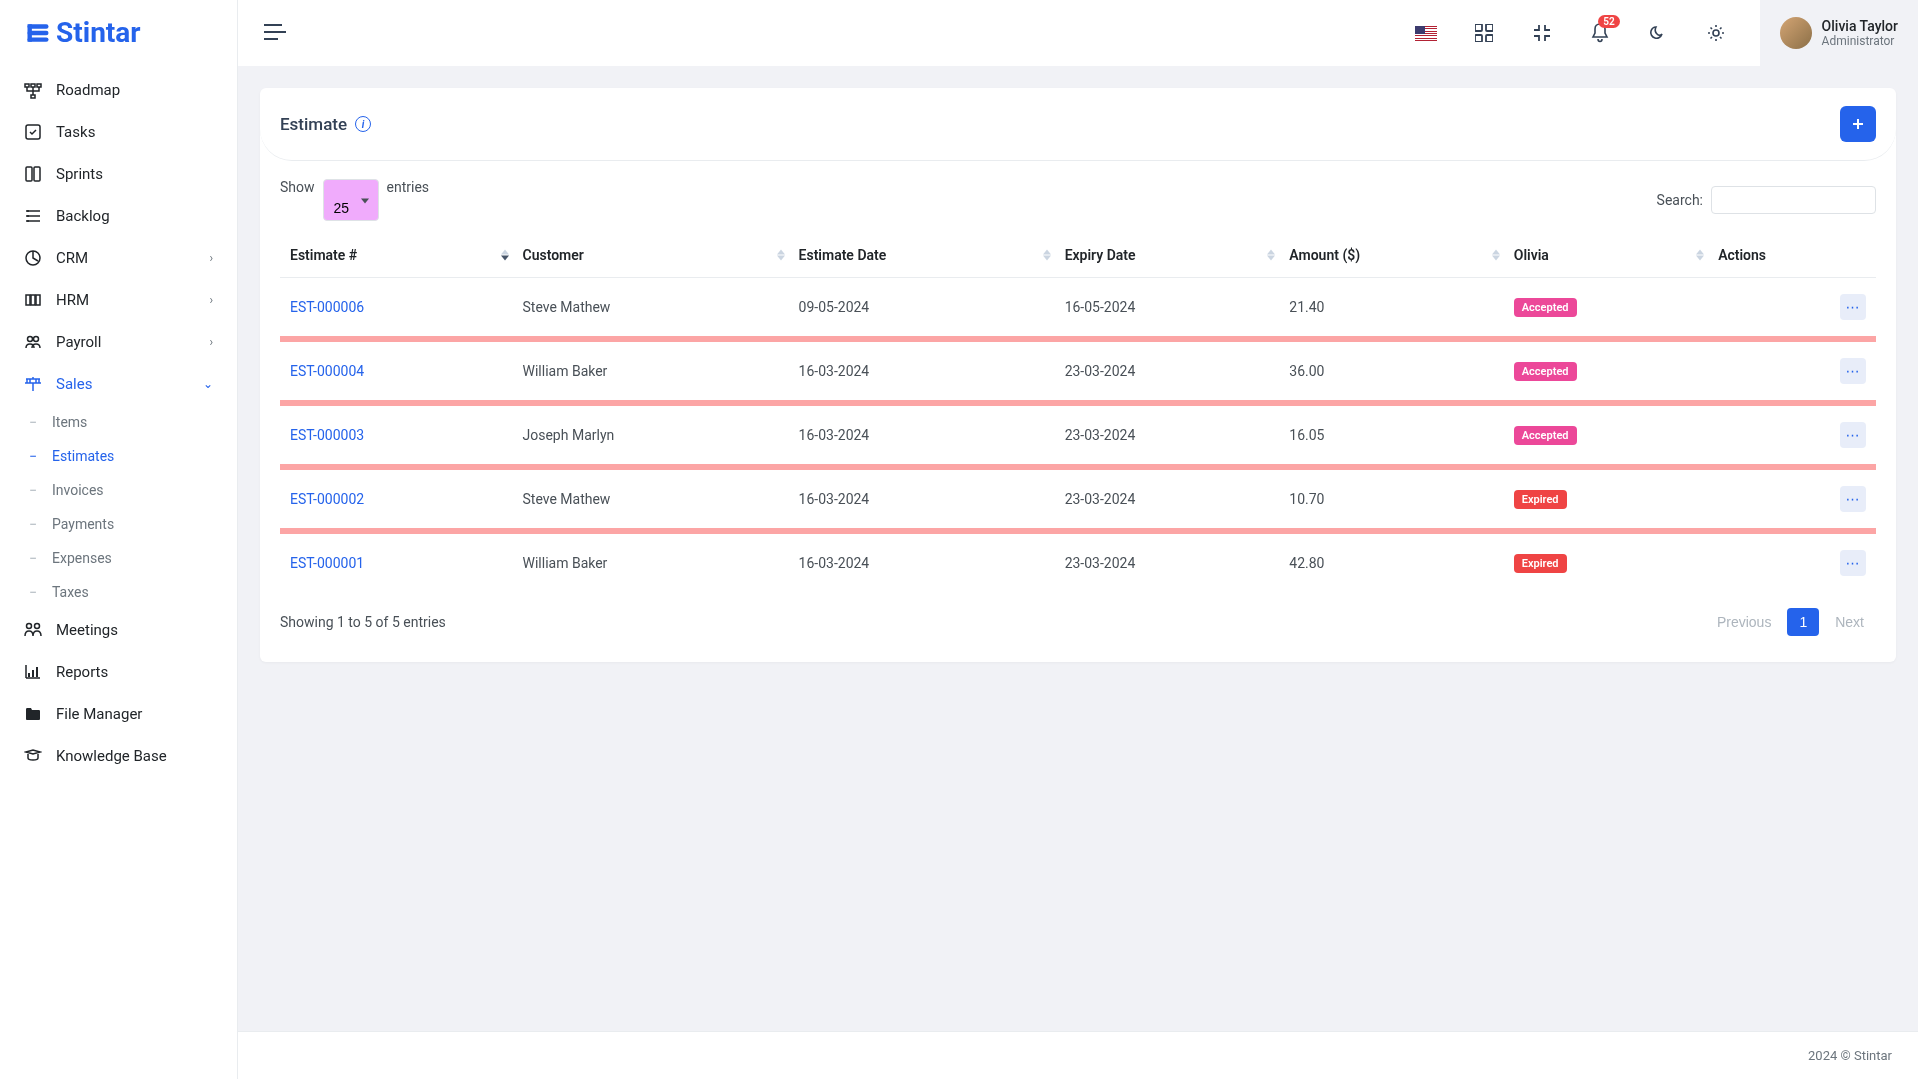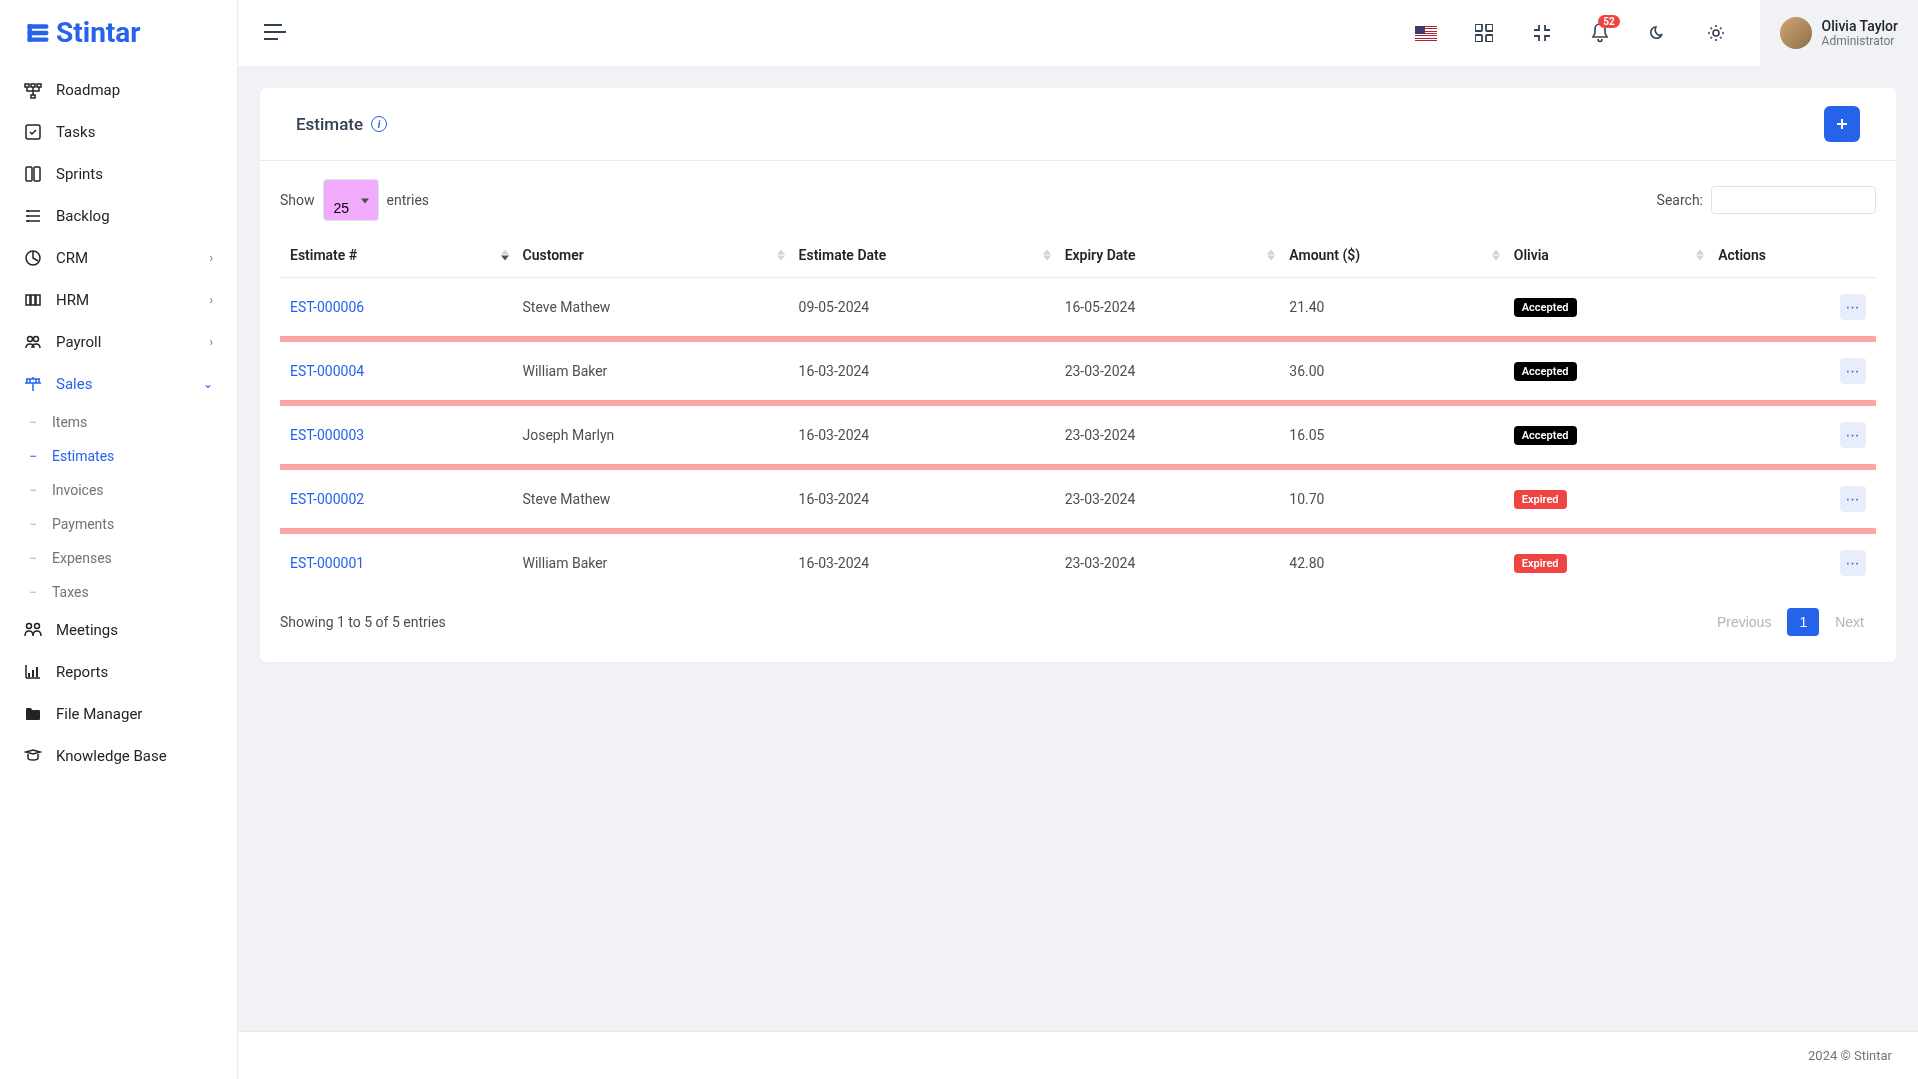--- a/index.html
+++ b/index.html
@@ -104,40 +104,41 @@
 
 
 .content { padding: 22px 22px 0; flex: 1; display: flex; flex-direction: column; }
 .card {
   background: #fff;
   border-radius: 6px;
   box-shadow: 0 1px 3px rgba(0,0,0,0.04);
 }
 .card-header {
   display: flex; align-items: center; justify-content: space-between;
-  padding: 18px 36px;
+  padding: 18px 20px;
   border-bottom: 1px solid #e9ecef;
+  border-radius: 32px;
 }
 .card-title { font-size: 17px; font-weight: 500; color: #334155; display: flex; align-items: center; gap: 8px; }
 .info-icon {
   width: 16px; height: 16px; border: 1.5px solid #2563eb; border-radius: 50%;
   display: inline-flex; align-items: center; justify-content: center;
   color: #2563eb; font-size: 10px; font-weight: bold; font-style: italic;
 }
 .btn-add {
   width: 36px; height: 36px; background: #2563eb; color: #fff;
   border: none; border-radius: 6px; cursor: pointer; font-size: 16px;
   display: flex; align-items: center; justify-content: center;
 }
 .card-body { padding: 18px 20px 8px; }
 .table-controls {
   display: flex; align-items: center; justify-content: space-between;
   margin-bottom: 12px; font-size: 14px; color: #495057;
 }
-.show-entries { display: flex; align-items: center; gap: 8px; }
+.show-entries { display: flex; gap: 8px; }
 .entries-select {
   border: 1px solid #dee2e6; border-radius: 4px;
   padding: 20px 28px 4px 10px; font-size: 14px; background: #f0abfc;
   appearance: none; position: relative;
 }
 .select-wrap { position: relative; display: inline-block; }
 .select-wrap::after {
   content: ""; position: absolute; right: 10px; top: 50%;
   transform: translateY(-30%);
   border-left: 4px solid transparent; border-right: 4px solid transparent;
@@ -169,21 +170,21 @@
   padding: 16px 10px;
   border-bottom: 6px solid #fca5a5;
   font-size: 14px; color: #495057;
 }
 .data-table tr:last-child td { border-bottom: none; }
 .link { color: #2563eb; cursor: pointer; }
 .status-badge {
   display: inline-block; padding: 3px 8px; border-radius: 4px;
   font-size: 11px; font-weight: 600; color: #fff;
 }
-.status-accepted { background: #000000; }
+.status-accepted { background: #ec4899; }
 .status-expired { background: #ef4444; }
 .action-btn {
   width: 26px; height: 26px; background: #e8edf9; border: none;
   border-radius: 4px; cursor: pointer; color: #2563eb;
   display: inline-flex; align-items: center; justify-content: center;
   font-size: 14px; letter-spacing: 1px;
 }
 
 .table-footer {
   display: flex; align-items: center; justify-content: space-between;

